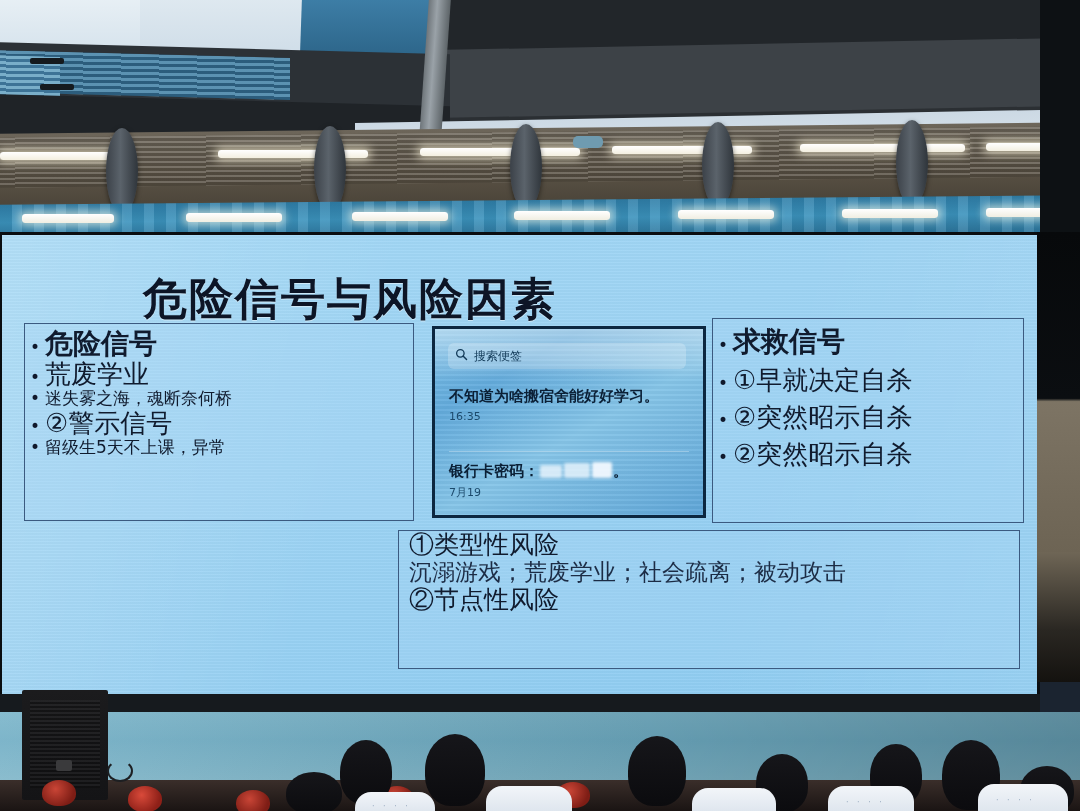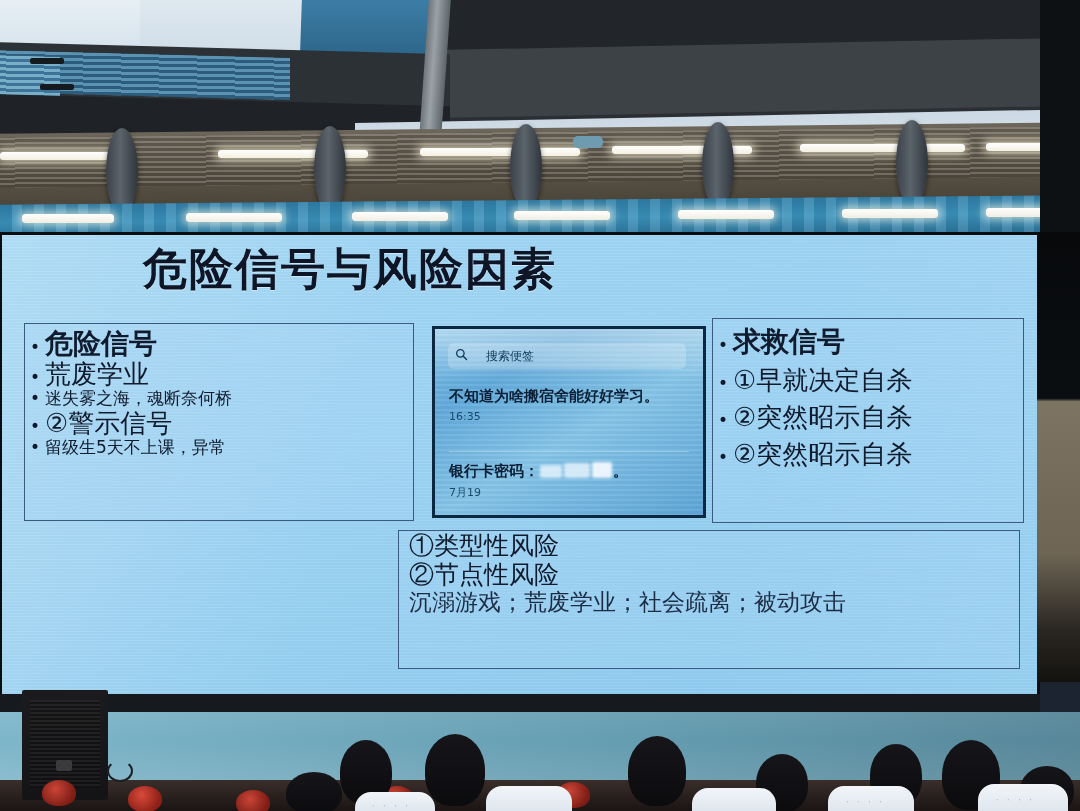--- a/index.html
+++ b/index.html
@@ -146,21 +146,21 @@
     pointer-events:none;
   }
   #screen-scan{
     position:absolute;left:0;top:0;width:100%;height:100%;
     background:repeating-linear-gradient(180deg,rgba(255,255,255,.05) 0 1px,rgba(0,0,0,.02) 1px 3px);
     pointer-events:none;
   }
 
   
   #slide-title{
-    position:absolute;left:143px;top:240px;
+    position:absolute;left:143px;top:270px;
     font-size:44px;font-weight:bold;color:#0d1526;
     letter-spacing:2px;
     font-family:Liberation Mono, monospace;
     text-shadow:0 1px 0 rgba(255,255,255,.45);
     white-space:nowrap;
   }
 
   
   .slide-box{
     position:absolute;
@@ -189,21 +189,21 @@
 
   
   #box-bottom{left:398px;top:530px;width:622px;height:139px;}
   #rf-title{
     font-size:28px;font-weight:bold;color:#0d1526;
     font-family:"DejaVu Sans","Liberation Sans",sans-serif;
     margin:5px 0 1px 10px;
   }
   .rf-line{
     font-size:25px;color:#101b2e;margin:0 0 0 10px;
-    font-family:Liberation Sans, sans-serif;line-height:1.15;
+    font-family:Liberation Serif, serif;line-height:1.15;
   }
   .rf-line.sub{font-size:23px;color:#1c2c45;}
 
   
   #phone-shot{
     position:absolute;left:432px;top:326px;width:274px;height:192px;
     border:3px solid #0c2740;
     background:linear-gradient(150deg,#7cc0e8 0%,#63abdc 25%,#86c5e8 55%,#5fa6d8 100%);
     box-sizing:border-box;overflow:hidden;
   }
@@ -217,21 +217,20 @@
   }
   #note-search{
     position:absolute;left:13px;top:14px;width:238px;height:26px;
     border-radius:6px;background:rgba(255,255,255,.22);
     display:flex;align-items:center;
   }
   #search-glyph{margin-left:7px;margin-right:6px;display:block;}
   #search-ph{
     font-size:12px;color:#123a58;font-family:"DejaVu Sans","Liberation Sans",sans-serif;
     filter:blur(.45px);
-    margin-left:12px;
   }
   .note-row{position:absolute;left:14px;}
   .note-text{
     font-size:15px;font-weight:bold;color:#0b2036;
     font-family:"DejaVu Sans","Liberation Sans",sans-serif;
     filter:blur(.35px);white-space:nowrap;
   }
   .note-time{
     font-size:11px;color:#1c4a6c;margin-top:4px;
     font-family:"DejaVu Sans","Liberation Sans",sans-serif;filter:blur(.3px);
@@ -414,22 +413,22 @@
       </li>
       <li>
         <span class="bul">•</span>
         <span class="btxt">②突然昭示自杀</span>
       </li>
     </ul>
   </div>
 
   <div class="slide-box" id="box-bottom">
     <div class="rf-line">①类型性风险</div>
+    <div class="rf-line sub">沉溺游戏；荒废学业；社会疏离；被动攻击</div>
     <div class="rf-line">②节点性风险</div>
-    <div class="rf-line sub">沉溺游戏；荒废学业；社会疏离；被动攻击</div>
   </div>
 
   <div id="phone-shot">
     <div id="phone-streaks"></div>
     <div id="phone-topglow"></div>
 
     <div id="note-search">
       <span id="search-glyph">
         <svg width="13" height="13" viewBox="0 0 16 16">
           <circle cx="6.6" cy="6.6" r="4.6" fill="none" stroke="#123a58" stroke-width="1.6"></circle>

